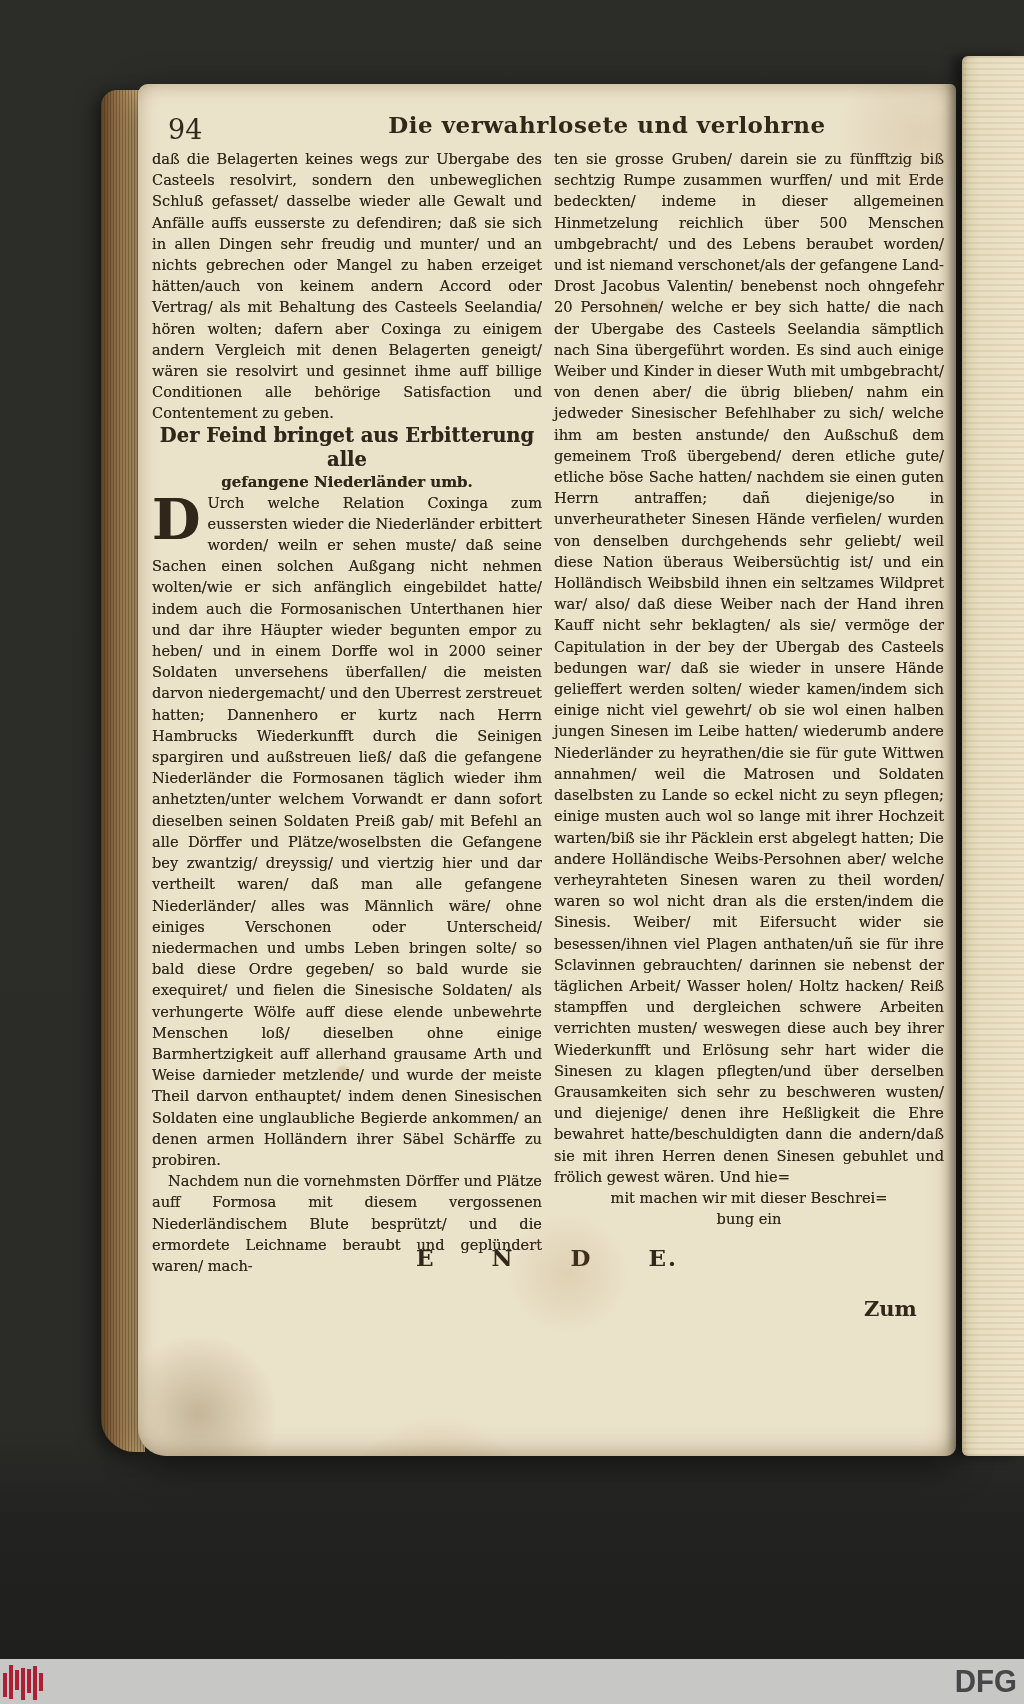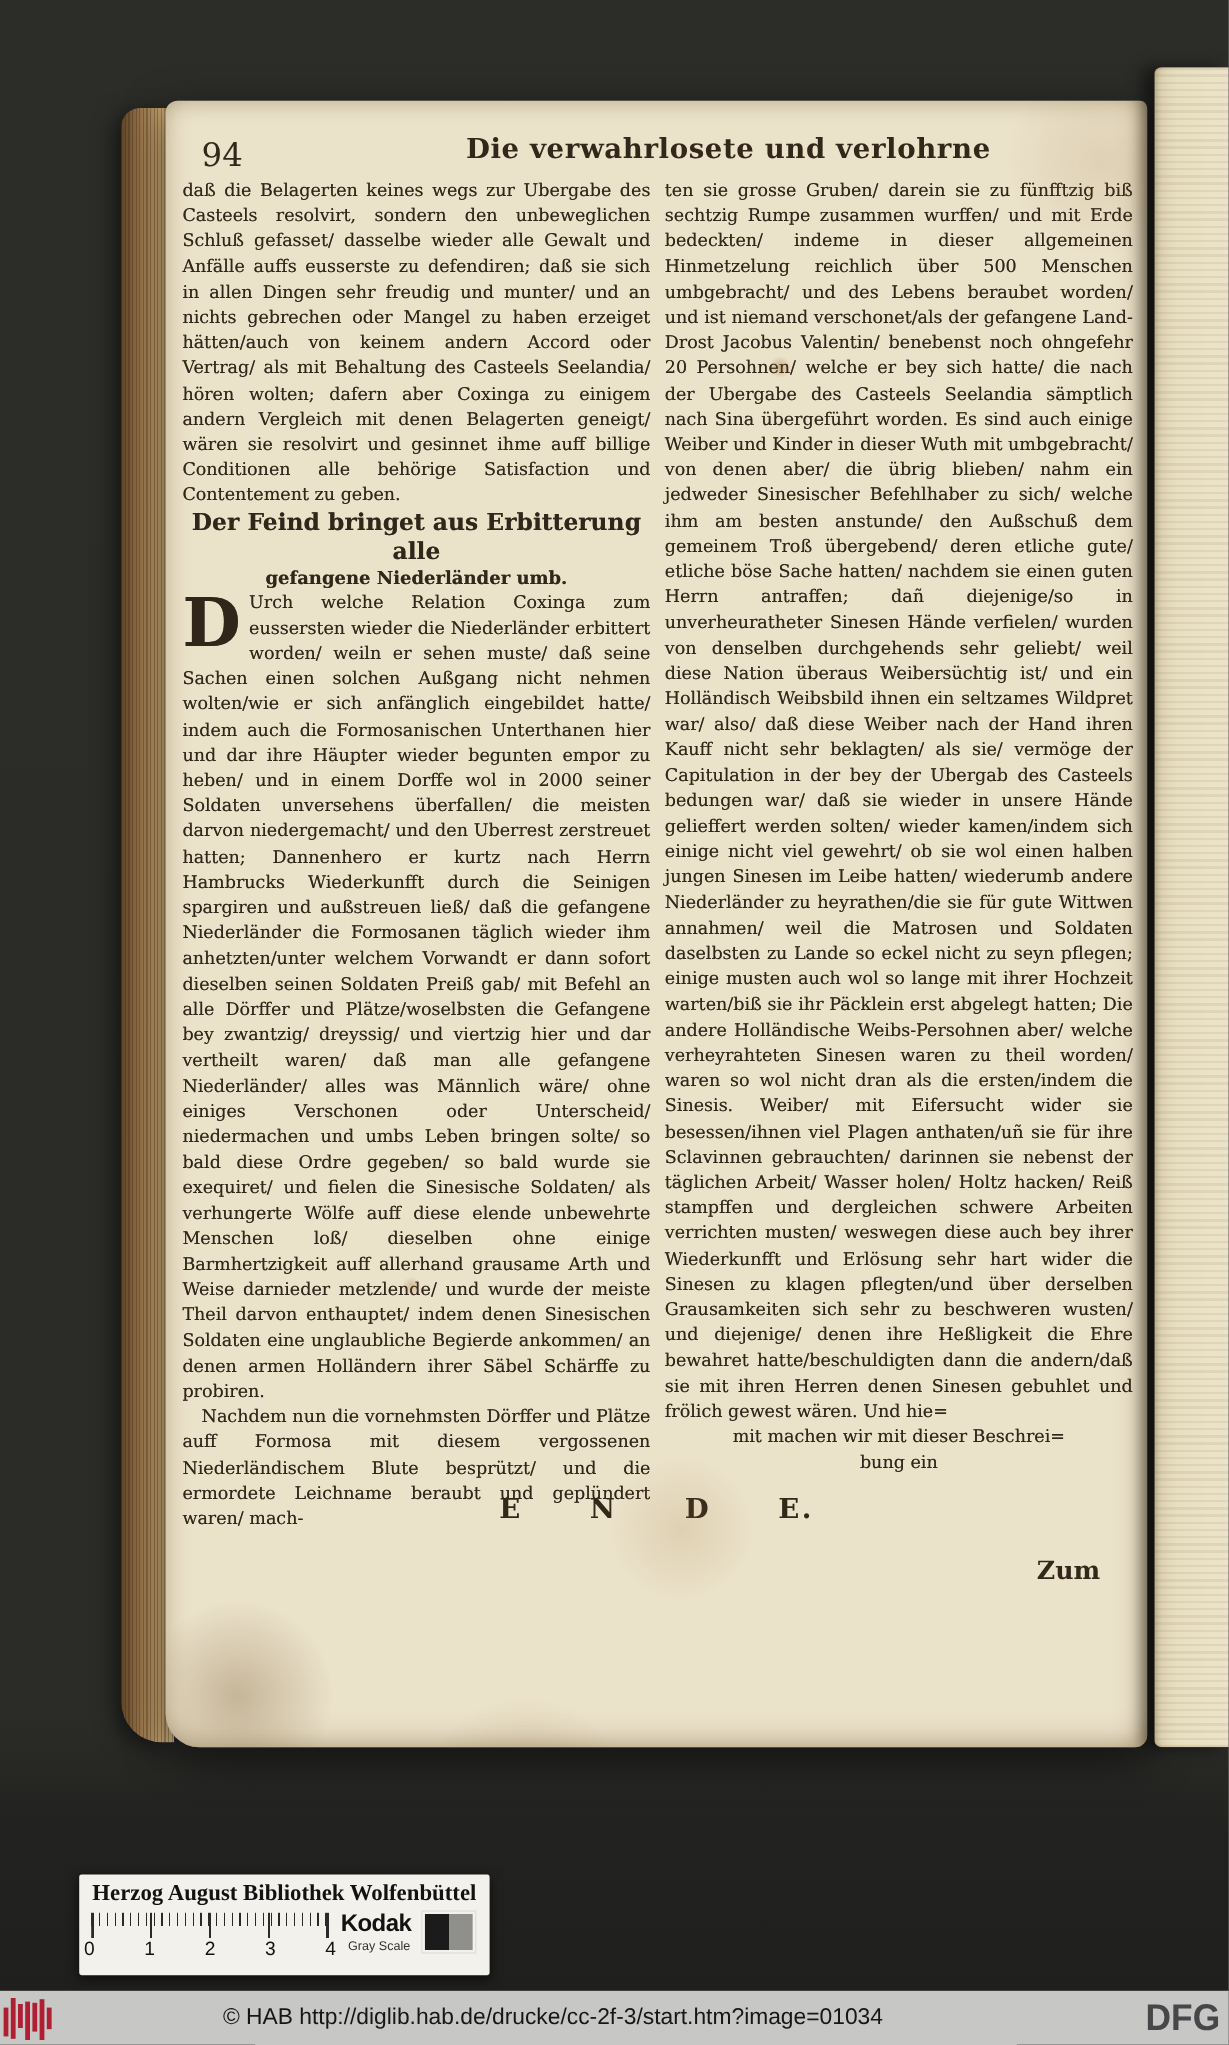--- a/index.html
+++ b/index.html
@@ -144,45 +144,27 @@
         <p class="close-line">bung ein</p>
       </div>
     </div>
 
     <div class="finis">E N D E.</div>
     <div class="catchword">Zum</div>
   </div>
 
   <div class="next-page"></div>
 
-  <div class="cal-label">
-    <div class="cal-title">Herzog August Bibliothek Wolfenbüttel</div>
-    <div class="cal-row">
-      <div class="ticks-minor"></div>
-      <div class="ticks-major"></div>
-      <div class="cal-numbers">
-        <span>0</span>
-        <span>1</span>
-        <span>2</span>
-        <span>3</span>
-        <span>4</span>
-      </div>
-      <div class="kodak">Kodak</div>
-      <div class="kodak-sub">Gray Scale</div>
-      <div class="gray-square"></div>
-    </div>
-  </div>
 
   <div class="footer">
     <div class="hab-logo">
       <span></span>
       <span></span>
       <span></span>
       <span></span>
       <span></span>
       <span></span>
       <span></span>
     </div>
-    <div class="footer-text">© HAB http://diglib.hab.de/drucke/cc-2f-3/start.htm?image=01034</div>
     <div class="dfg">DFG</div>
   </div>
 
 </div>
 
 </body></html>

